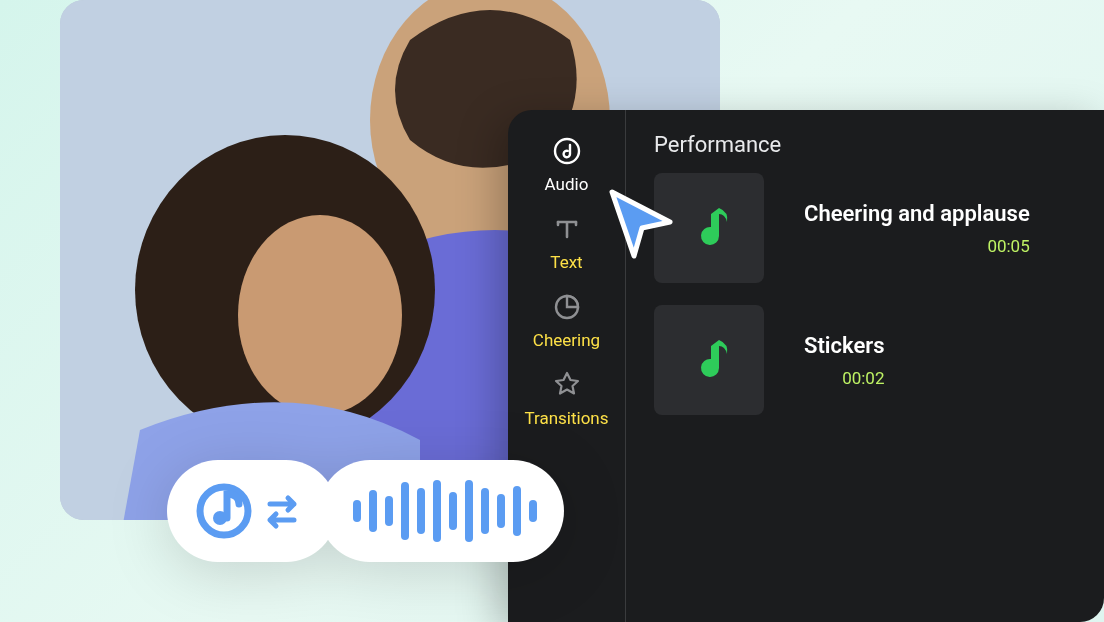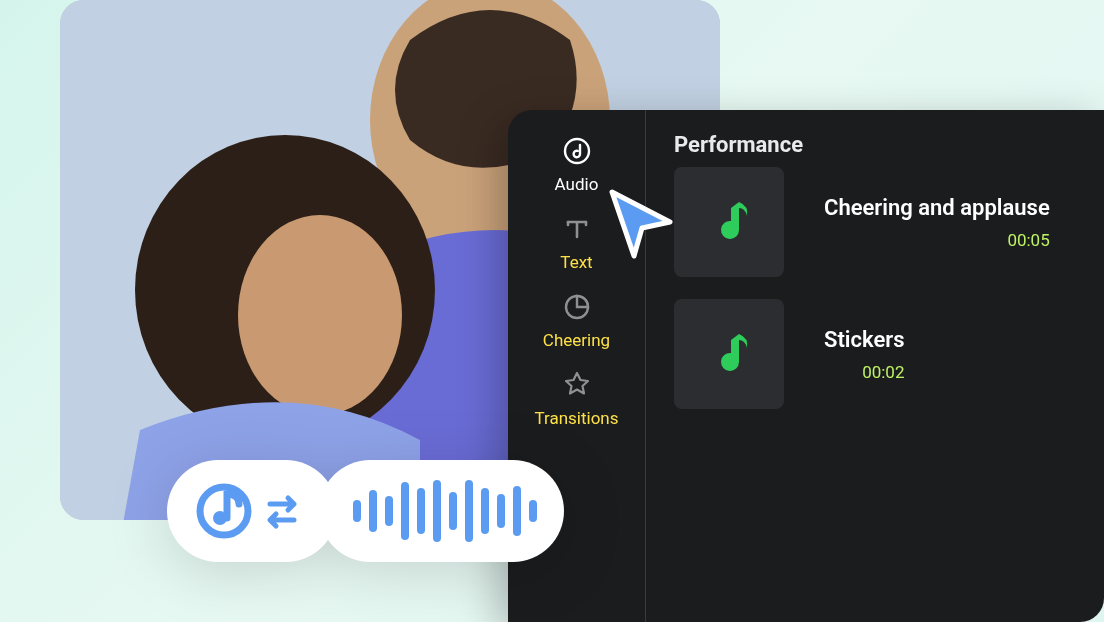--- a/index.html
+++ b/index.html
@@ -29,21 +29,21 @@
     right: 0;
     top: 110px;
     width: 596px;
     height: 512px;
     background: #1b1c1e;
     border-radius: 24px 0 0 0;
     display: flex;
     box-shadow: -10px 10px 40px rgba(0,0,0,.25);
   }
   .sidebar {
-    width: 138px;
+    width: 118px;
     border-right: 1px solid #3a3b3d;
     display: flex;
     flex-direction: column;
     align-items: center;
     padding-top: 24px;
     gap: 18px;
   }
   .sidebar-item {
     display: flex;
     flex-direction: column;
@@ -59,22 +59,22 @@
 
   .content {
     flex: 1;
     padding: 22px 28px 0 28px;
     display: flex;
     flex-direction: column;
   }
   .section-title {
     color: #e9eaec;
     font-size: 22px;
-    font-weight: 700;
-    margin-bottom: 10px;
+    font-weight: 400;
+    margin-bottom: 16px;
   }
   .track {
     display: flex;
     align-items: center;
     gap: 40px;
     margin-bottom: 22px;
     cursor: pointer;
   }
   .thumb {
     width: 110px;

